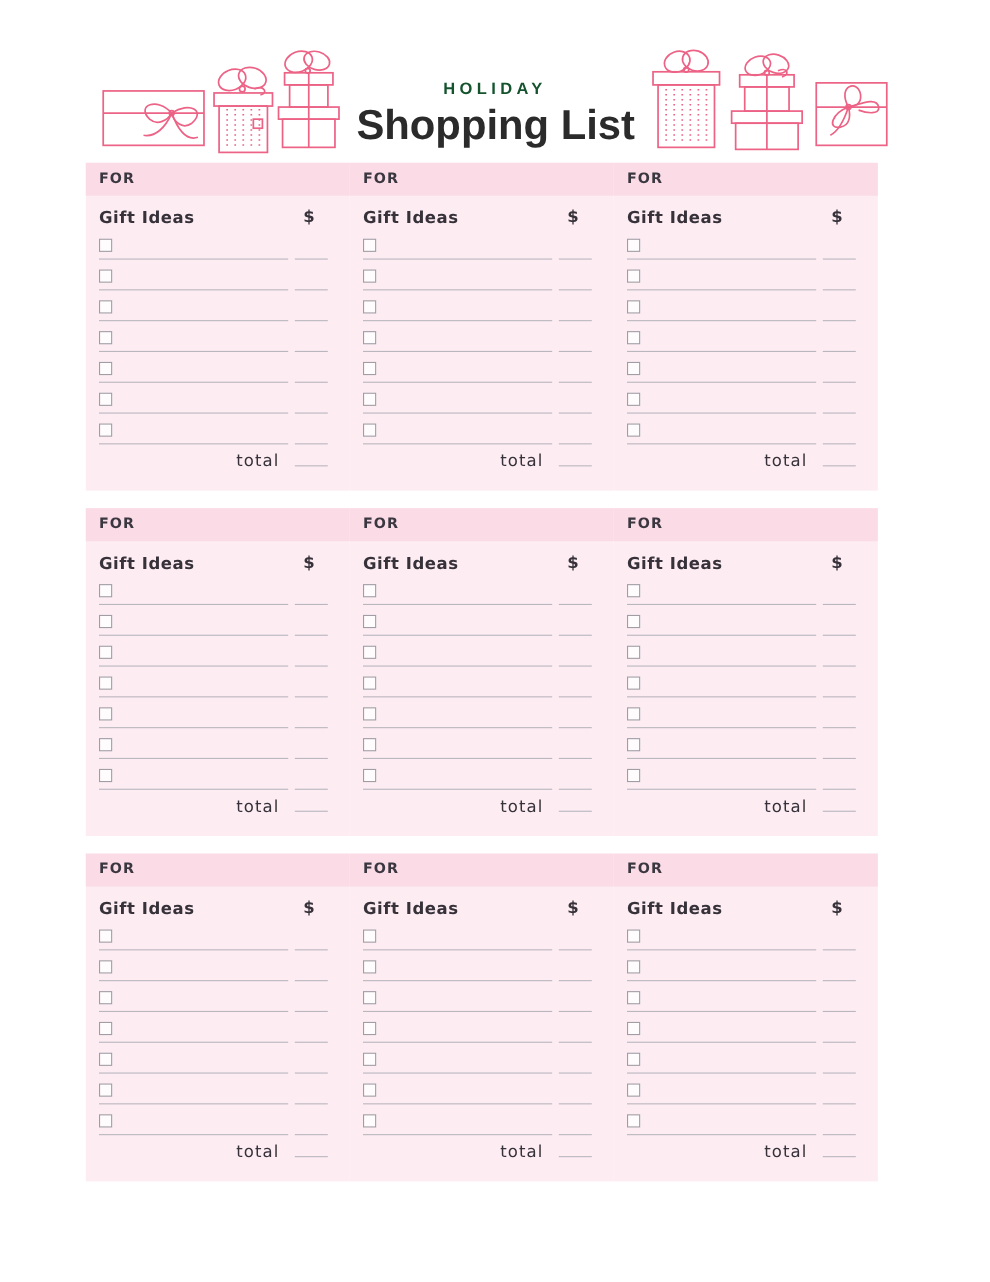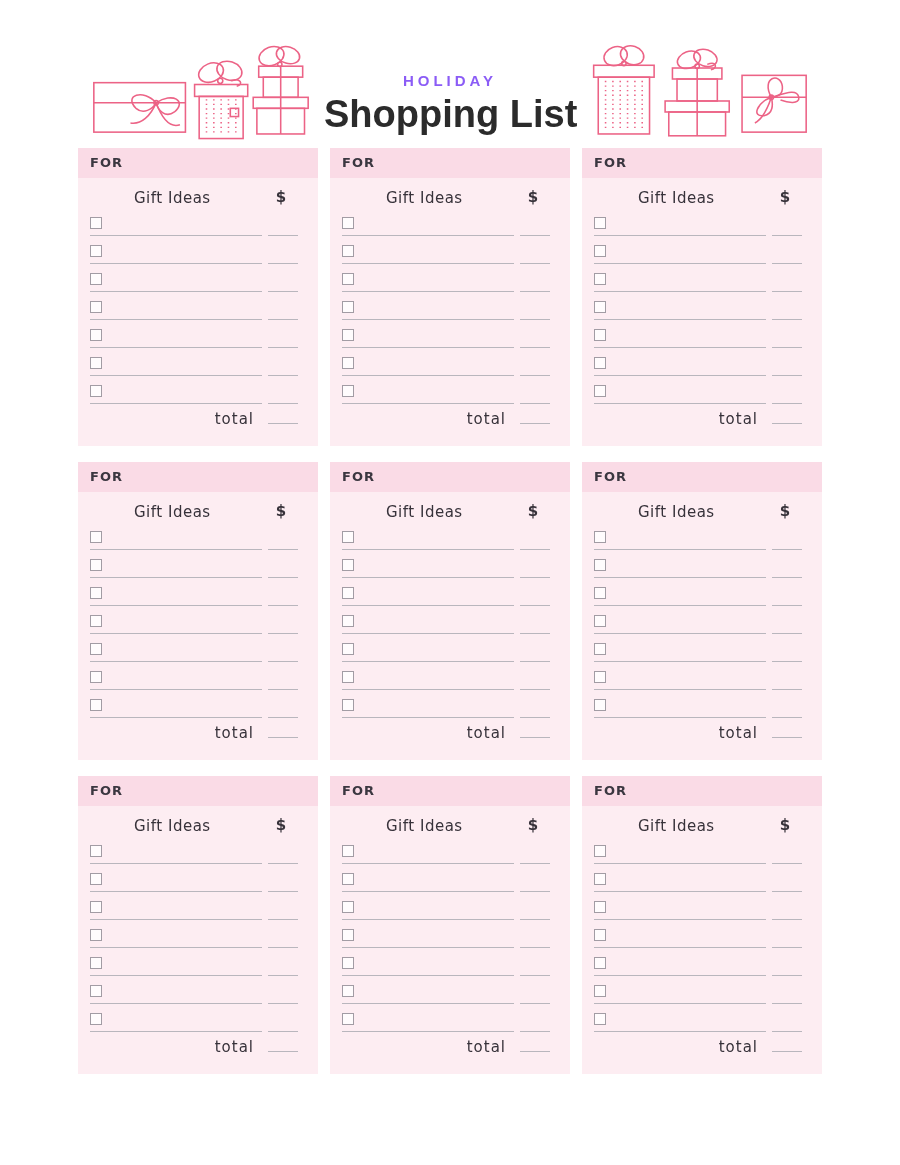--- a/index.html
+++ b/index.html
@@ -11,41 +11,41 @@
 
   
   .header {
     position:absolute; top:28px; left:0; width:900px; height:112px;
     display:flex; justify-content:center; align-items:flex-end; gap:14px;
   }
   .gift-art { width:218px; height:100px; flex:0 0 auto; }
   .gift-art svg { width:100%; height:100%; stroke:#ec6386; fill:none; stroke-width:1.7; }
   .title-block { width:252px; text-align:center; padding-bottom:4px; }
   .eyebrow {
-    font-size:15px; font-weight:bold; letter-spacing:4px; color:#8b5cf6;
+    font-size:15px; font-weight:bold; letter-spacing:4px; color:#14532d;
     margin-bottom:4px; font-family:"Liberation Sans", sans-serif;
   }
   .page-title {
     font-size:38px; font-weight:bold; color:#2b2b2b; letter-spacing:0px;
     font-family:"Liberation Sans", sans-serif; white-space:nowrap;
   }
 
   
   .grid {
     position:absolute; top:148px; left:78px;
-    display:grid; grid-template-columns:repeat(3, 240px); gap:16px 12px;
+    display:grid; grid-template-columns:repeat(3, 240px); gap:16px 0;
   }
   .card { width:240px; height:298px; background:#fdedf2; }
   .band {
     height:30px; background:#fadbe6; line-height:30px; padding-left:12px;
     font-size:13px; font-weight:bold; letter-spacing:1px; color:#3b3740;
   }
   .card-body { position:relative; padding:0 20px 0 12px; height:268px; }
   .colhead { position:relative; height:20px; margin-top:10px; }
-  .colhead .gi { font-size:15px; font-weight:normal; letter-spacing:0.5px;margin-left:44px; }
+  .colhead .gi { font-size:15px; font-weight:bold; letter-spacing:0.5px; }
   .colhead .ds { position:absolute; right:2px; top:0; width:30px; text-align:center;
                  font-size:15px; font-weight:bold; }
   .rows { position:relative; }
   .row { position:relative; height:28px; }
   .cb {
     position:absolute; left:0; bottom:7px; width:12px; height:12px;
     border:1.5px solid #a29ca4; background:rgba(255,255,255,0.8);
   }
   .ll { position:absolute; left:0; bottom:0; width:172px; height:1px; background:#b9b6bd; }
   .ls { position:absolute; right:0; bottom:0; width:30px; height:1px; background:#b9b6bd; }

